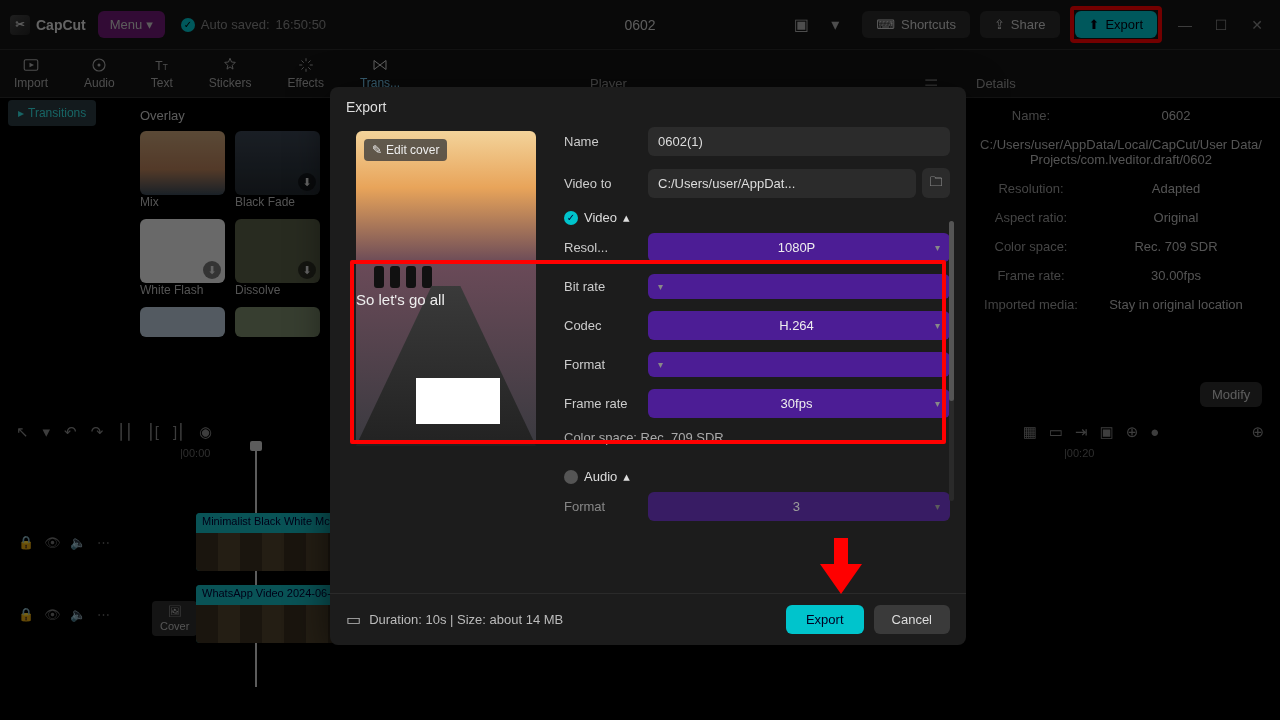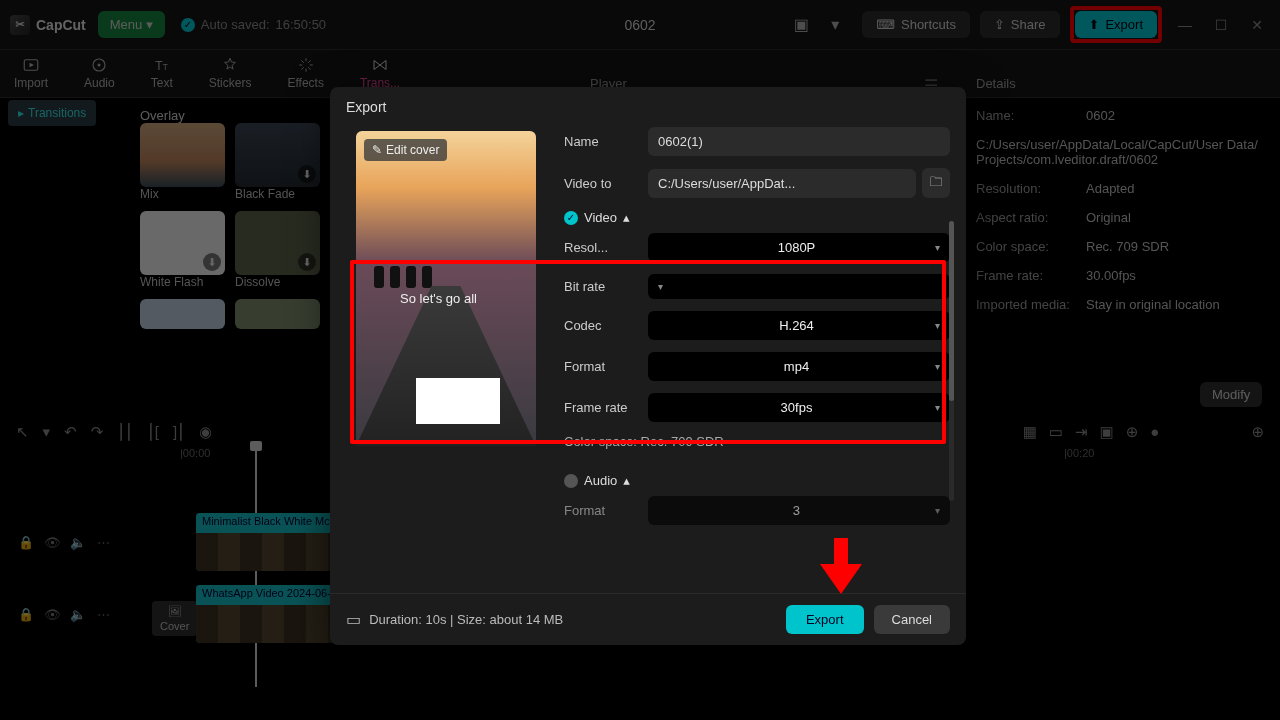--- a/index.html
+++ b/index.html
@@ -3,21 +3,21 @@
 <meta charset="utf-8">
 <style>
 * { margin: 0; padding: 0; box-sizing: border-box; font-family: -apple-system, BlinkMacSystemFont, "Segoe UI", Arial, sans-serif; }
 body { background: #000; width: 1280px; height: 720px; overflow: hidden; position: relative; color: #aaa; }
 
 
 .topbar { height: 50px; display: flex; align-items: center; padding: 0 10px; background: #161616; border-bottom: 1px solid #2a2a2a; }
 .logo { display: flex; align-items: center; gap: 6px; font-weight: 600; color: #ddd; font-size: 14px; margin-right: 12px; }
 .logo-icon { width: 20px; height: 20px; background: linear-gradient(135deg,#444,#222); border-radius: 4px; display:flex;align-items:center;justify-content:center; }
 .logo-icon::before{content:"✂";font-size:11px;color:#ccc;}
-.menu-btn { background: #15803d; border-radius: 6px; padding: 6px 12px; color: #ccc; font-size: 13px; display:flex;align-items:flex-start;gap:4px; }
+.menu-btn { background: #701a75; border-radius: 6px; padding: 6px 12px; color: #ccc; font-size: 13px; display:flex;align-items:flex-start;gap:4px; }
 .autosave { display: flex; align-items: center; gap: 6px; margin-left: 16px; color: #888; font-size: 13px; }
 .check-circle { width: 14px; height: 14px; border-radius: 50%; background: #00c4cc; display:flex;align-items:center;justify-content:center;color:#000;font-size:10px; }
 .title-center { position: absolute; left: 50%; transform: translateX(-50%); color: #ccc; font-size: 14px; }
 .topbar-right { margin-left: auto; display: flex; align-items: center; gap: 10px; }
 .icon-btn { width: 34px; height: 30px; display:flex;align-items:center;justify-content:center;color:#aaa;border-radius:6px;}
 .pill-btn { background: #2a2a2a; border-radius: 6px; padding: 6px 14px; color: #ccc; font-size: 13px; display:flex;align-items:center;gap:6px; }
 .export-top { background: #00c4cc; color: #001; font-weight:500; }
 .highlight-box { border: 4px solid #ff0000; border-radius: 4px; padding: 1px; }
 .window-ctrl { width: 26px; height: 26px; display:flex;align-items:center;justify-content:center;color:#888; font-size:14px;}
 
@@ -28,21 +28,21 @@
 .panel-title { position:absolute; top:76px; left:590px; color:#999; font-size:13px;}
 .hamb { position:absolute; top:76px; left:924px; color:#666; font-size:16px;}
 .details-title { position:absolute; top:76px; left:976px; color:#999; font-size:13px;}
 
 
 .sidebar { position:absolute; top:100px; left:8px; width:120px;}
 .side-tag { background:#2a3a40; color:#3dd; font-size:12px; padding:6px 10px; border-radius:4px; display:inline-flex;align-items:center;gap:4px;}
 
 
 .overlay-panel { position:absolute; top:108px; left:140px; width:200px; }
-.overlay-head { color:#ccc; font-size:13px; margin-bottom:0;}
+.overlay-head { color:#ccc; font-size:13px; margin-bottom:8px;}
 .thumb-grid { display:flex; flex-wrap:wrap; gap:10px; }
 .thumb { width:85px; height:64px; border-radius:6px; background:#333; position:relative; display:flex;align-items:center;justify-content:center;}
 .thumb.sunset { background: linear-gradient(#c9a47a 0%, #b8805a 60%, #3a4a58 100%);}
 .thumb.dark { background: linear-gradient(#3a4452, #232a30);}
 .thumb.flash { background:#e8e8e8;}
 .thumb.dissolve { background:#5a6048;}
 .thumb.extra { height:30px; background:#b8c8d8;}
 .thumb-label { color:#bbb; font-size:12px; }
 .thumb-dl { position:absolute; bottom:4px; right:4px; width:18px;height:18px;border-radius:50%;background:rgba(0,0,0,.5);color:#ddd;font-size:11px;display:flex;align-items:center;justify-content:center;}
 .col { display:flex; flex-direction:column; }
@@ -60,50 +60,50 @@
 .track-ctrl{width:130px;display:flex;align-items:center;gap:10px;padding-left:10px;color:#777;font-size:13px;}
 .clip{height:58px;border-radius:4px;overflow:hidden;position:relative;}
 .clip1{width:400px;background:#0e8a8f;}
 .clip2{width:400px;background:#0e8a8f;}
 .clip-top{height:20px;background:#14b8bf;color:#003;font-size:11px;padding:2px 6px;white-space:nowrap;overflow:hidden;}
 .clip-body{height:38px;background:repeating-linear-gradient(90deg,#3a3020 0 22px,#51432d 22px 44px);}
 .cover-btn{position:absolute;left:144px;bottom:76px;background:#2e2e2e;color:#bbb;font-size:11px;padding:4px 8px;border-radius:4px;display:flex;flex-direction:column;align-items:center;gap:2px;}
 
 
 .details{position:absolute;top:108px;left:976px;width:290px;font-size:13px;color:#999;}
-.details .drow{display:flex;margin-bottom:14px;}
+.details .drow{display:flex;margin-bottom:14px;text-align:center;}
 .details .drow .lbl{width:110px;}
 .details .drow .val{color:#bbb;flex:1;}
 .modify{position:absolute;top:382px;left:1200px;background:#2e2e2e;color:#ccc;font-size:13px;padding:5px 12px;border-radius:6px;}
 
 
 .dim{position:absolute;inset:0;background:rgba(0,0,0,.55);}
 
 
 .modal{position:absolute;top:87px;left:330px;width:636px;height:558px;background:#1c1c1c;border-radius:8px;box-shadow:0 10px 40px rgba(0,0,0,.6);}
 .modal-head{padding:12px 16px;color:#ddd;font-size:14px;}
 .modal-body{display:flex;padding:0 16px;height:460px;}
 .cover-col{width:200px;}
 .cover{width:180px;height:315px;border-radius:6px;background:linear-gradient(#f3d39a 0%, #e8a45a 18%, #6a4a58 42%, #3a3a40 100%);position:relative;margin:4px auto 0;}
 .edit-cover{position:absolute;top:8px;left:8px;background:rgba(60,60,60,.8);color:#eee;font-size:12px;padding:4px 8px;border-radius:4px;display:flex;align-items:center;gap:4px;}
 .cover-road{position:absolute;bottom:0;left:0;right:0;height:160px;background:linear-gradient(#3a3a3a,#222);clip-path:polygon(42% 0,58% 0,100% 100%,0 100%);}
-.cover-text{position:absolute;top:160px;left:0;right:15px;text-align:center;color:#eee;font-size:13px;}
+.cover-text{position:absolute;top:160px;left:0;right:15px;text-align:left;color:#eee;font-size:15px;}
 .people{position:absolute;top:135px;left:18px;width:120px;height:26px;}
 .people span{display:inline-block;width:10px;height:22px;background:#111;border-radius:3px;margin-right:6px;}
 .white-block{position:absolute;bottom:22px;left:60px;width:84px;height:46px;background:#fff;}
 
 .form-col{flex:1;padding-left:18px;position:relative;}
 .frow{display:flex;align-items:center;margin-bottom:12px;font-size:13px;color:#ccc;}
 .frow .lbl{width:84px;overflow:hidden;white-space:nowrap;text-overflow:ellipsis;}
 .frow .inp{flex:1;background:#2b2b2b;border-radius:6px;padding:7px 10px;color:#ddd;font-size:13px;}
 .frow .folder{width:28px;height:30px;background:#2b2b2b;border-radius:6px;margin-left:6px;display:flex;align-items:center;justify-content:center;color:#ccc;}
 .sect{display:flex;align-items:center;gap:6px;color:#ddd;font-size:13px;margin:12px 0 8px;}
 .sect .chk{width:14px;height:14px;border-radius:50%;background:#00c4cc;display:flex;align-items:center;justify-content:center;font-size:10px;color:#003;}
 .sect .chk.off{background:#555;}
-.select{flex:1;background:#000000;border-radius:6px;padding:7px 10px;color:#eee;font-size:13px;display:flex;align-items:center;}
+.select{flex:1;background:#4c1d95;border-radius:6px;padding:7px 10px;color:#eee;font-size:13px;display:flex;align-items:center;}
 .select .val{flex:1;text-align:center;}
 .select .car{color:#888;font-size:10px;}
 .color-line{font-size:13px;color:#aaa;margin-top:10px;}
 .scroll-track{position:absolute;right:-4px;top:94px;width:5px;height:280px;background:#2a2a2a;border-radius:3px;}
 .scroll-thumb{width:5px;height:180px;background:#555;border-radius:3px;}
 
 .red-group{position:absolute;border:4px solid #ff0000;border-radius:2px;left:350px;top:260px;width:596px;height:184px;z-index:40;pointer-events:none;}
 .red-arrow{position:absolute;left:820px;top:538px;width:42px;height:56px;z-index:40;pointer-events:none;}
 .red-arrow svg{width:100%;height:100%;}
 
@@ -182,21 +182,21 @@
         <path d="M12 3l2 5 5 .5-4 4 1 5-4-3-4 3 1-5-4-4 5-.5z" fill="none" stroke="#aaa" stroke-width="1.3"></path>
       </svg>
       <span>Stickers</span>
     </div>
   <div class="tab">
       <svg viewBox="0 0 24 24">
         <path d="M12 3v4M12 17v4M3 12h4M17 12h4M6 6l3 3M15 15l3 3M6 18l3-3M15 9l3-3" stroke="#aaa" stroke-width="1.3"></path>
       </svg>
       <span>Effects</span>
     </div>
-  <div class="tab" style="color:#ec4899;">
+  <div class="tab" style="color:#7dd3fc;">
       <svg viewBox="0 0 24 24">
         <path d="M4 6l8 6-8 6zM20 6l-8 6 8 6z" fill="none" stroke="#ddd" stroke-width="1.3"></path>
       </svg>
       <span>Trans...</span>
     </div>
 </div>
 
 <div class="panel-title">Player</div>
 <div class="hamb">☰</div>
 <div class="details-title">Details</div>
@@ -382,21 +382,20 @@
       <div class="frow">
         <span class="lbl">Codec</span>
         <div class="select">
             <span class="val">H.264</span>
             <span class="car">▾</span>
           </div>
       </div>
       <div class="frow">
         <span class="lbl">Format</span>
         <div class="select">
-            <span class="val">mp4</span>
             <span class="car">▾</span>
           </div>
       </div>
       <div class="frow">
         <span class="lbl">Frame rate</span>
         <div class="select">
             <span class="val">30fps</span>
             <span class="car">▾</span>
           </div>
       </div>

